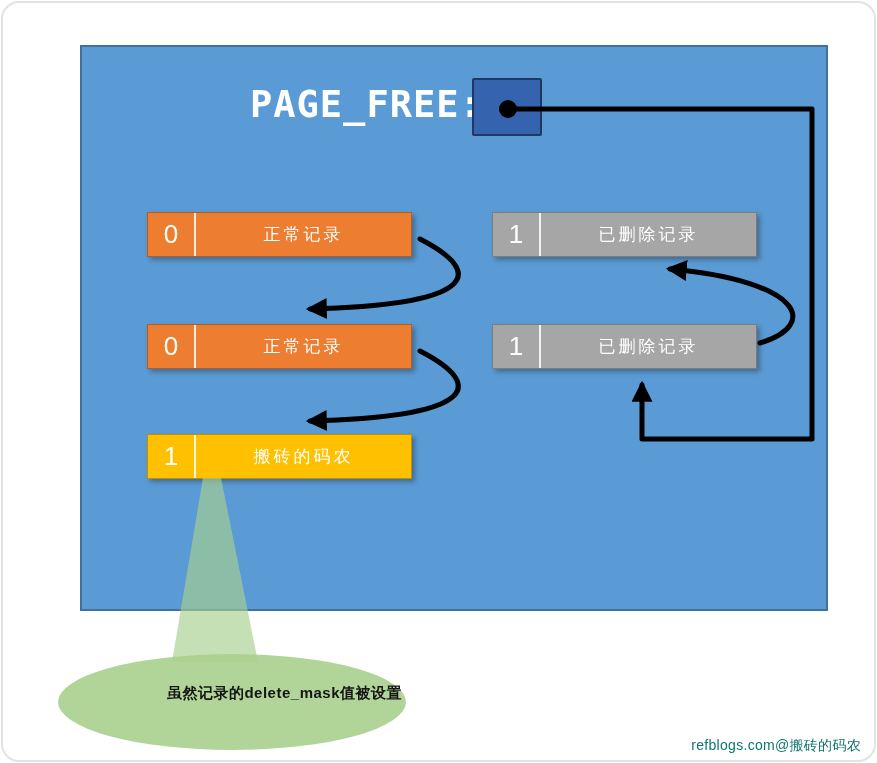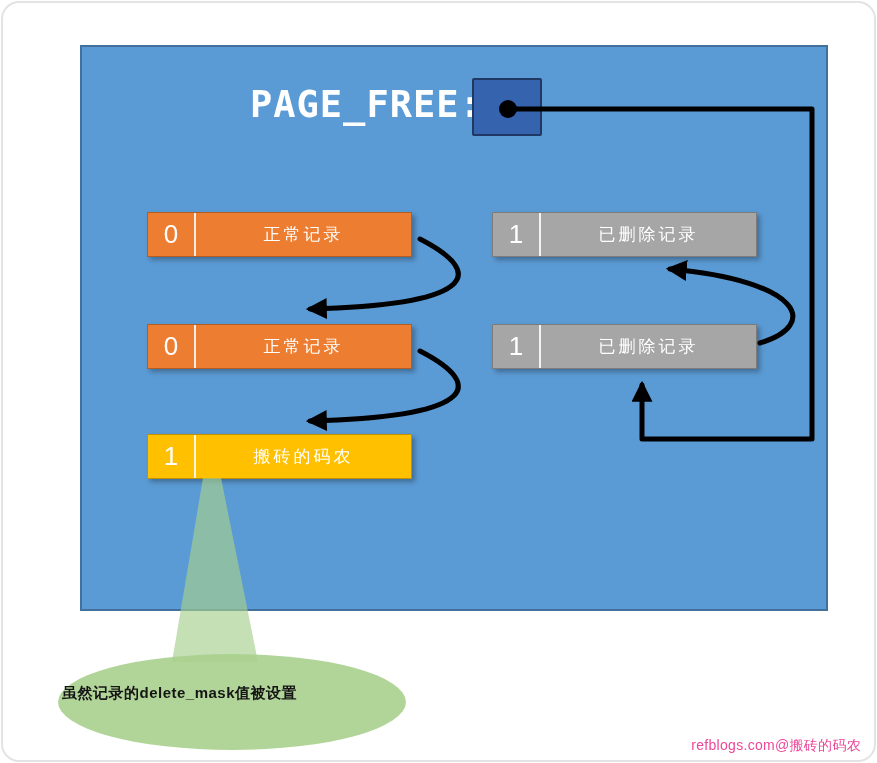--- a/index.html
+++ b/index.html
@@ -88,32 +88,32 @@
   
   .callout-svg{
     position:absolute; left:0; top:0;
     width:877px; height:763px;
     pointer-events:none;
   }
   .callout-text{
     position:absolute;
     left:62px; top:681px;
     width:340px;
-    text-align:left;
+    text-align:right;
     font-size:15px;
     font-weight:600;
     line-height:24px;
     color:#151515;
     letter-spacing:0.5px;
   }
   .watermark{
     position:absolute;
     right:16px; bottom:8px;
     font-size:14px;
-    color:#ec4899;
+    color:#0f766e;
     letter-spacing:0.3px;
   }
 </style>
 </head>
 <body>
 
 <div class="canvas">
   <div class="frame"></div>
 
   <div class="panel">

